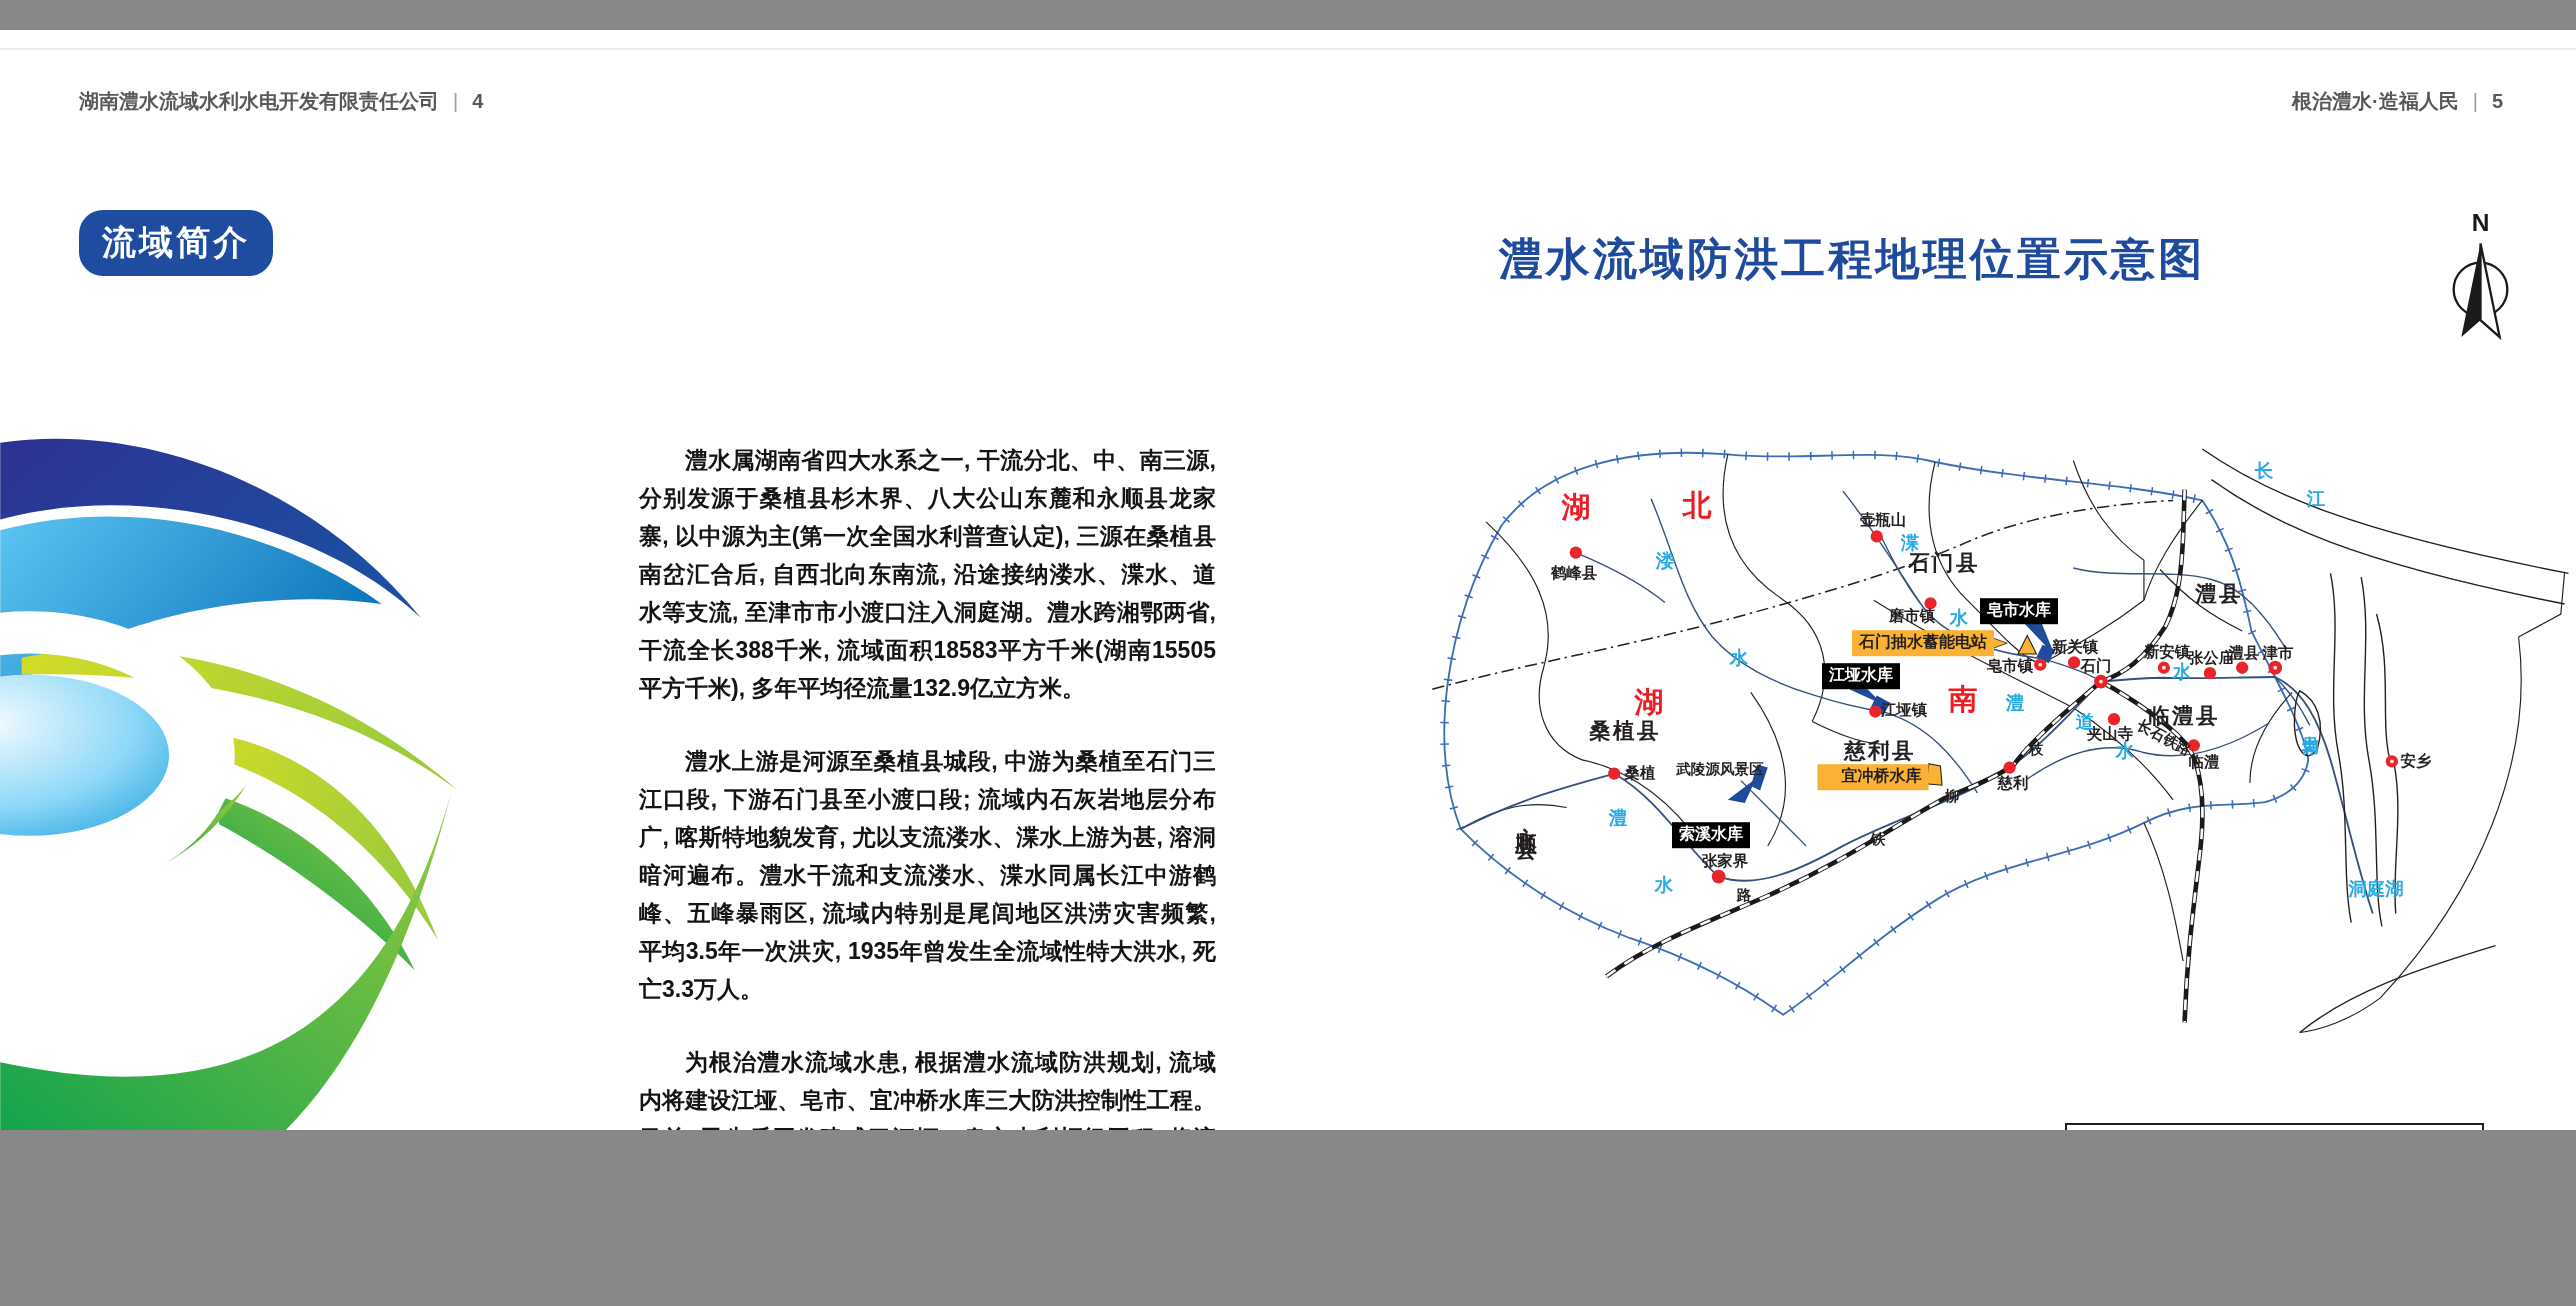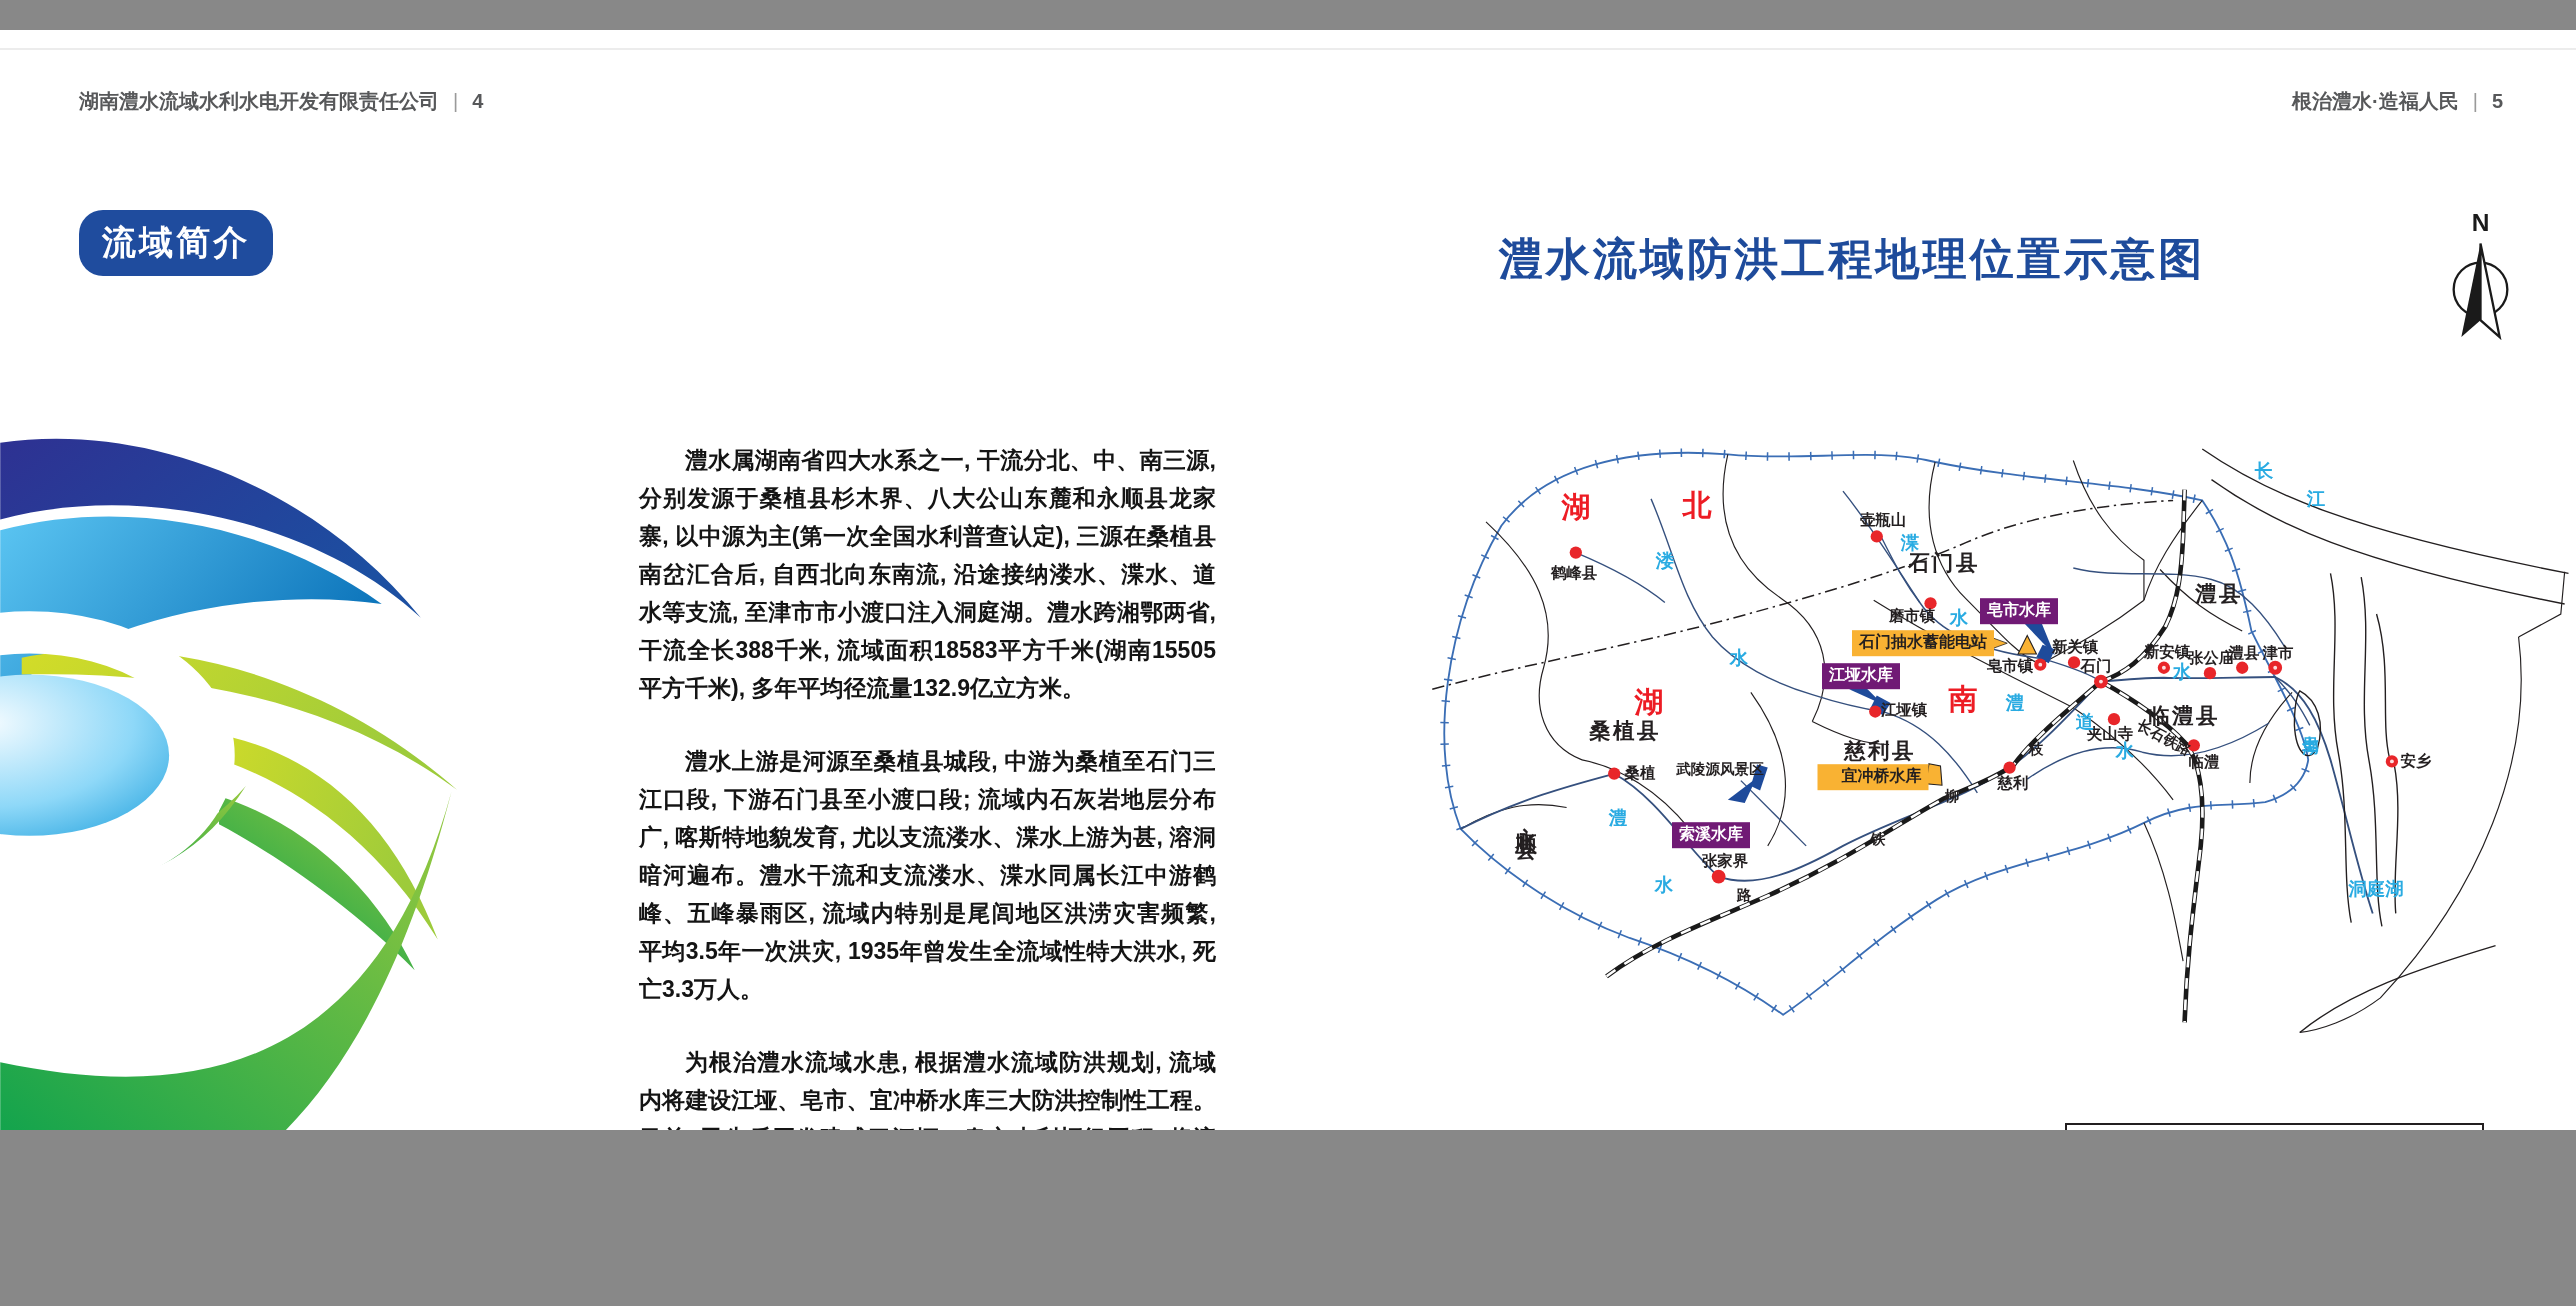--- a/index.html
+++ b/index.html
@@ -24,21 +24,21 @@
   .map-title{position:absolute;left:1852px;top:229px;transform:translate(-50%,-50%);
       font-size:44px;font-weight:700;color:#1e4b9b;letter-spacing:3.1px;white-space:nowrap;}
 
   .lbl{position:absolute;transform:translate(-50%,-50%);white-space:nowrap;}
   .town{font-size:15.4px;font-weight:700;color:#231f20;}
   .county{font-size:21.5px;font-weight:800;color:#231f20;letter-spacing:2.3px;}
   .region{font-size:29px;font-weight:800;color:#ed1c24;}
   .river{font-size:18.4px;font-weight:700;color:#29abe2;}
   .scenic{font-size:14.6px;font-weight:700;color:#231f20;}
   .rwchar{font-size:14.6px;font-weight:700;color:#231f20;}
-  .res-blue{background:#701a75;color:#fff;font-size:16px;font-weight:700;padding:2.3px 7px;}
+  .res-blue{background:#000000;color:#fff;font-size:16px;font-weight:700;padding:2.3px 7px;}
   .res-orange{background:#f9b233;color:#231f20;font-size:16px;font-weight:700;padding:2.3px 7px;}
   .vertical{writing-mode:vertical-rl;letter-spacing:6.1px;}
 
   
   .legend{position:absolute;left:2065px;top:1093px;width:415px;border:2.3px solid #231f20;background:#fff;}
   .lg-title{height:40px;line-height:40px;text-align:center;font-size:21px;font-weight:800;
       letter-spacing:21.5px;text-indent:21.5px;border-bottom:1.5px solid #231f20;color:#231f20;}
   .lg-grid{display:grid;grid-template-columns:1fr 1fr;}
   .lg-cell{height:45px;display:flex;align-items:center;justify-content:center;gap:10.7px;}
   .lg-cell.c1{border-right:1.5px solid #231f20;}

